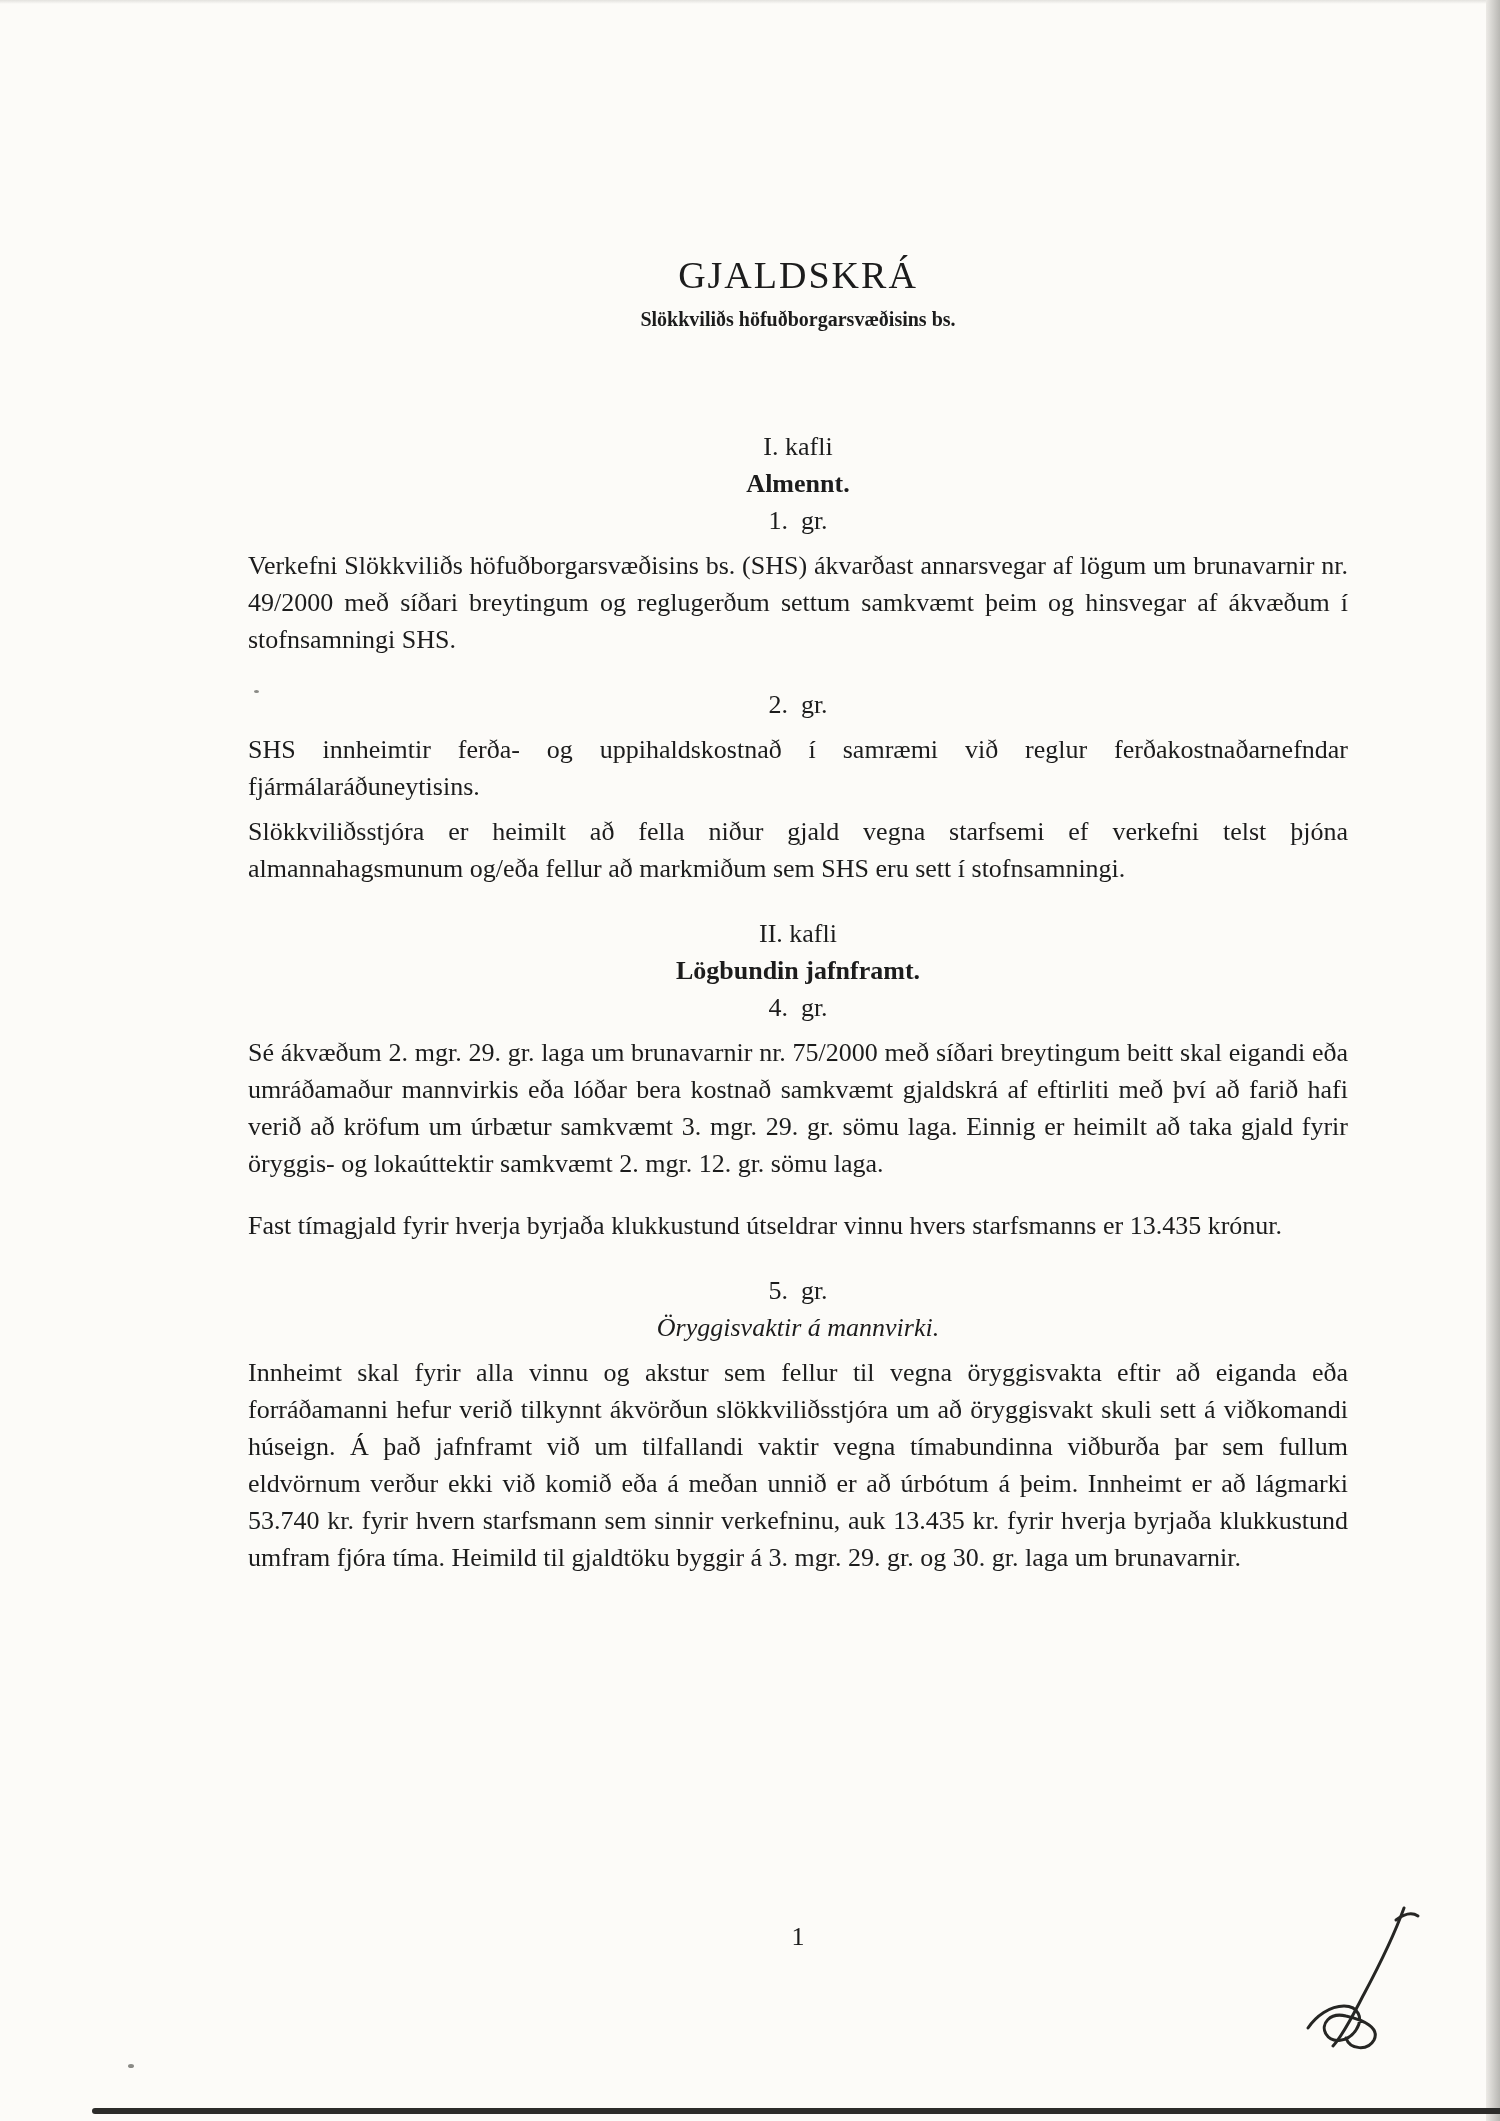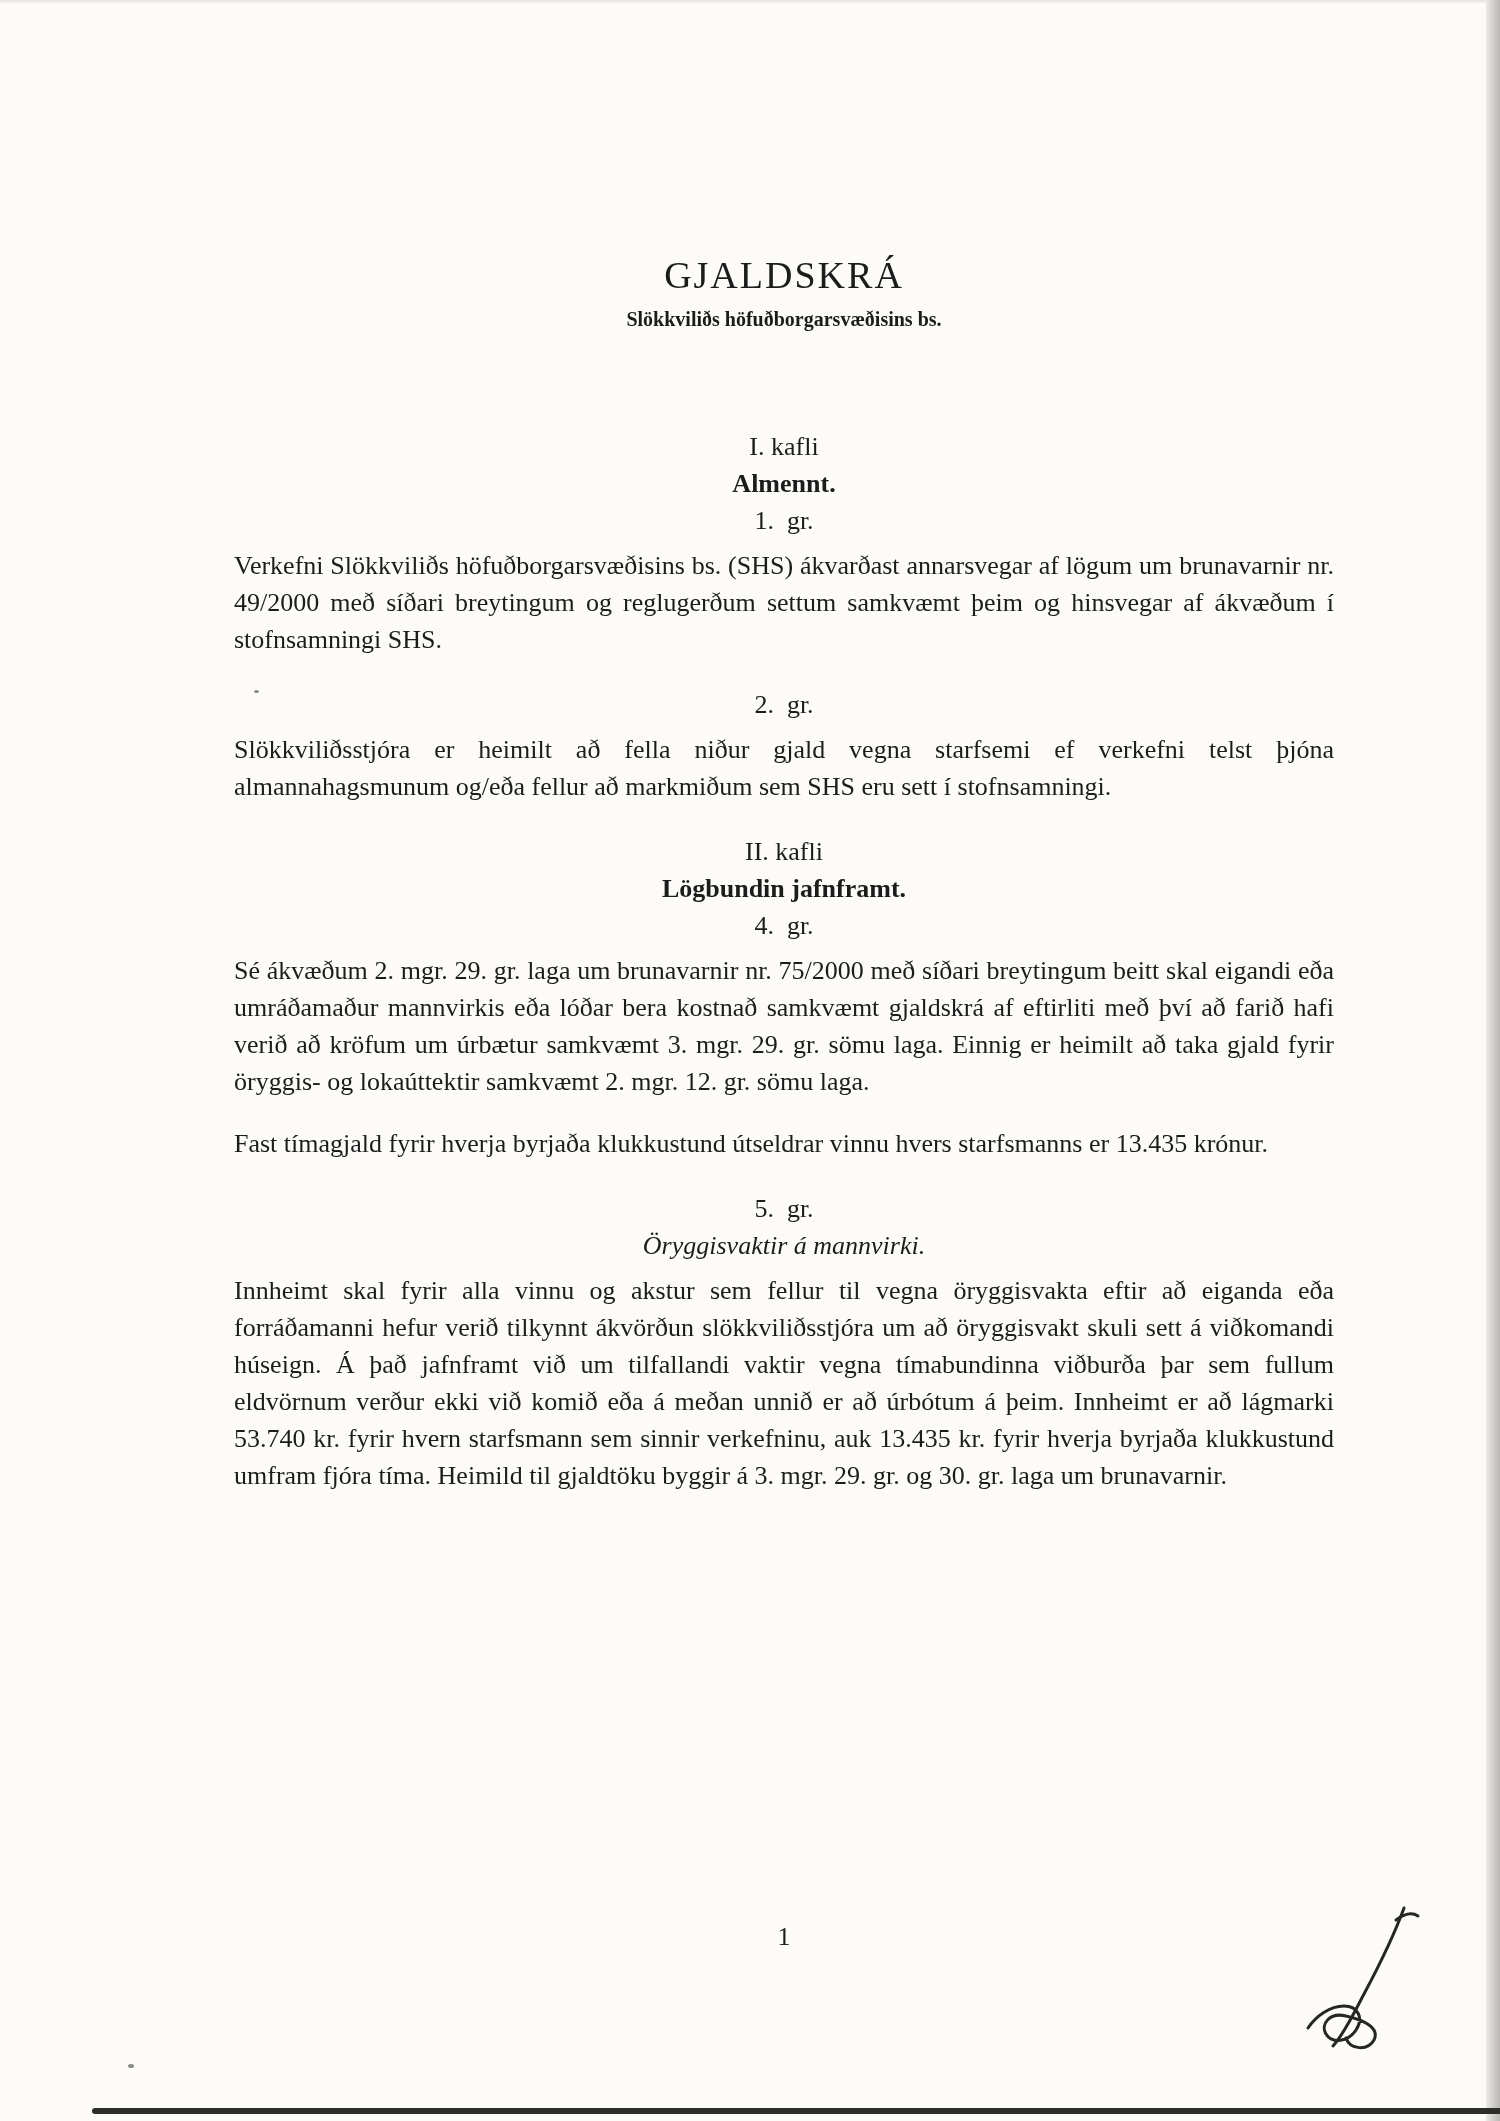--- a/index.html
+++ b/index.html
@@ -41,21 +41,21 @@
     position: absolute;
     background: #8a8a86;
     border-radius: 50%;
   }
   .speck.s1 { left: 254px; top: 690px; width: 5px; height: 3px; }
   .speck.s2 { left: 128px; top: 2064px; width: 6px; height: 4px; }
 
   
   .content {
     position: absolute;
-    left: 234px;
+    left: 248px;
     top: 0;
     width: 1100px;
   }
   .title-block { margin-top: 252px; text-align: center; }
   .doc-title {
     margin: 0;
     font-size: 38px;
     font-weight: normal;
     letter-spacing: 2px;
     line-height: 46px;
@@ -130,20 +130,21 @@
     </header>
 
     <section>
       <div class="ch-head">I. kafli</div>
       <div class="ch-title">Almennt.</div>
 
       <div class="art-head first">1.&nbsp;&nbsp;gr.</div>
       <p class="para">Verkefni Slökkviliðs höfuðborgarsvæðisins bs. (SHS) ákvarðast annarsvegar af lögum um brunavarnir nr. 49/2000 með síðari breytingum og reglugerðum settum samkvæmt þeim og hinsvegar af ákvæðum í stofnsamningi SHS.</p>
 
       <div class="art-head">2.&nbsp;&nbsp;gr.</div>
+      <p class="para">SHS innheimtir ferða- og uppihaldskostnað í samræmi við reglur ferðakostnaðarnefndar fjármálaráðuneytisins.</p>
 
       <p class="para">Slökkviliðsstjóra er heimilt að fella niður gjald vegna starfsemi ef verkefni telst þjóna almannahagsmunum og/eða fellur að markmiðum sem SHS eru sett í stofnsamningi.</p>
     </section>
 
     <section>
       <div class="ch-head second">II. kafli</div>
       <div class="ch-title">Lögbundin jafnframt.</div>
 
       <div class="art-head first">4.&nbsp;&nbsp;gr.</div>
       <p class="para">Sé ákvæðum 2. mgr. 29. gr. laga um brunavarnir nr. 75/2000 með síðari breytingum beitt skal eigandi eða umráðamaður mannvirkis eða lóðar bera kostnað samkvæmt gjaldskrá af eftirliti með því að farið hafi verið að kröfum um úrbætur samkvæmt 3. mgr. 29. gr. sömu laga. Einnig er heimilt að taka gjald fyrir öryggis- og lokaúttektir samkvæmt 2. mgr. 12. gr. sömu laga.</p>

